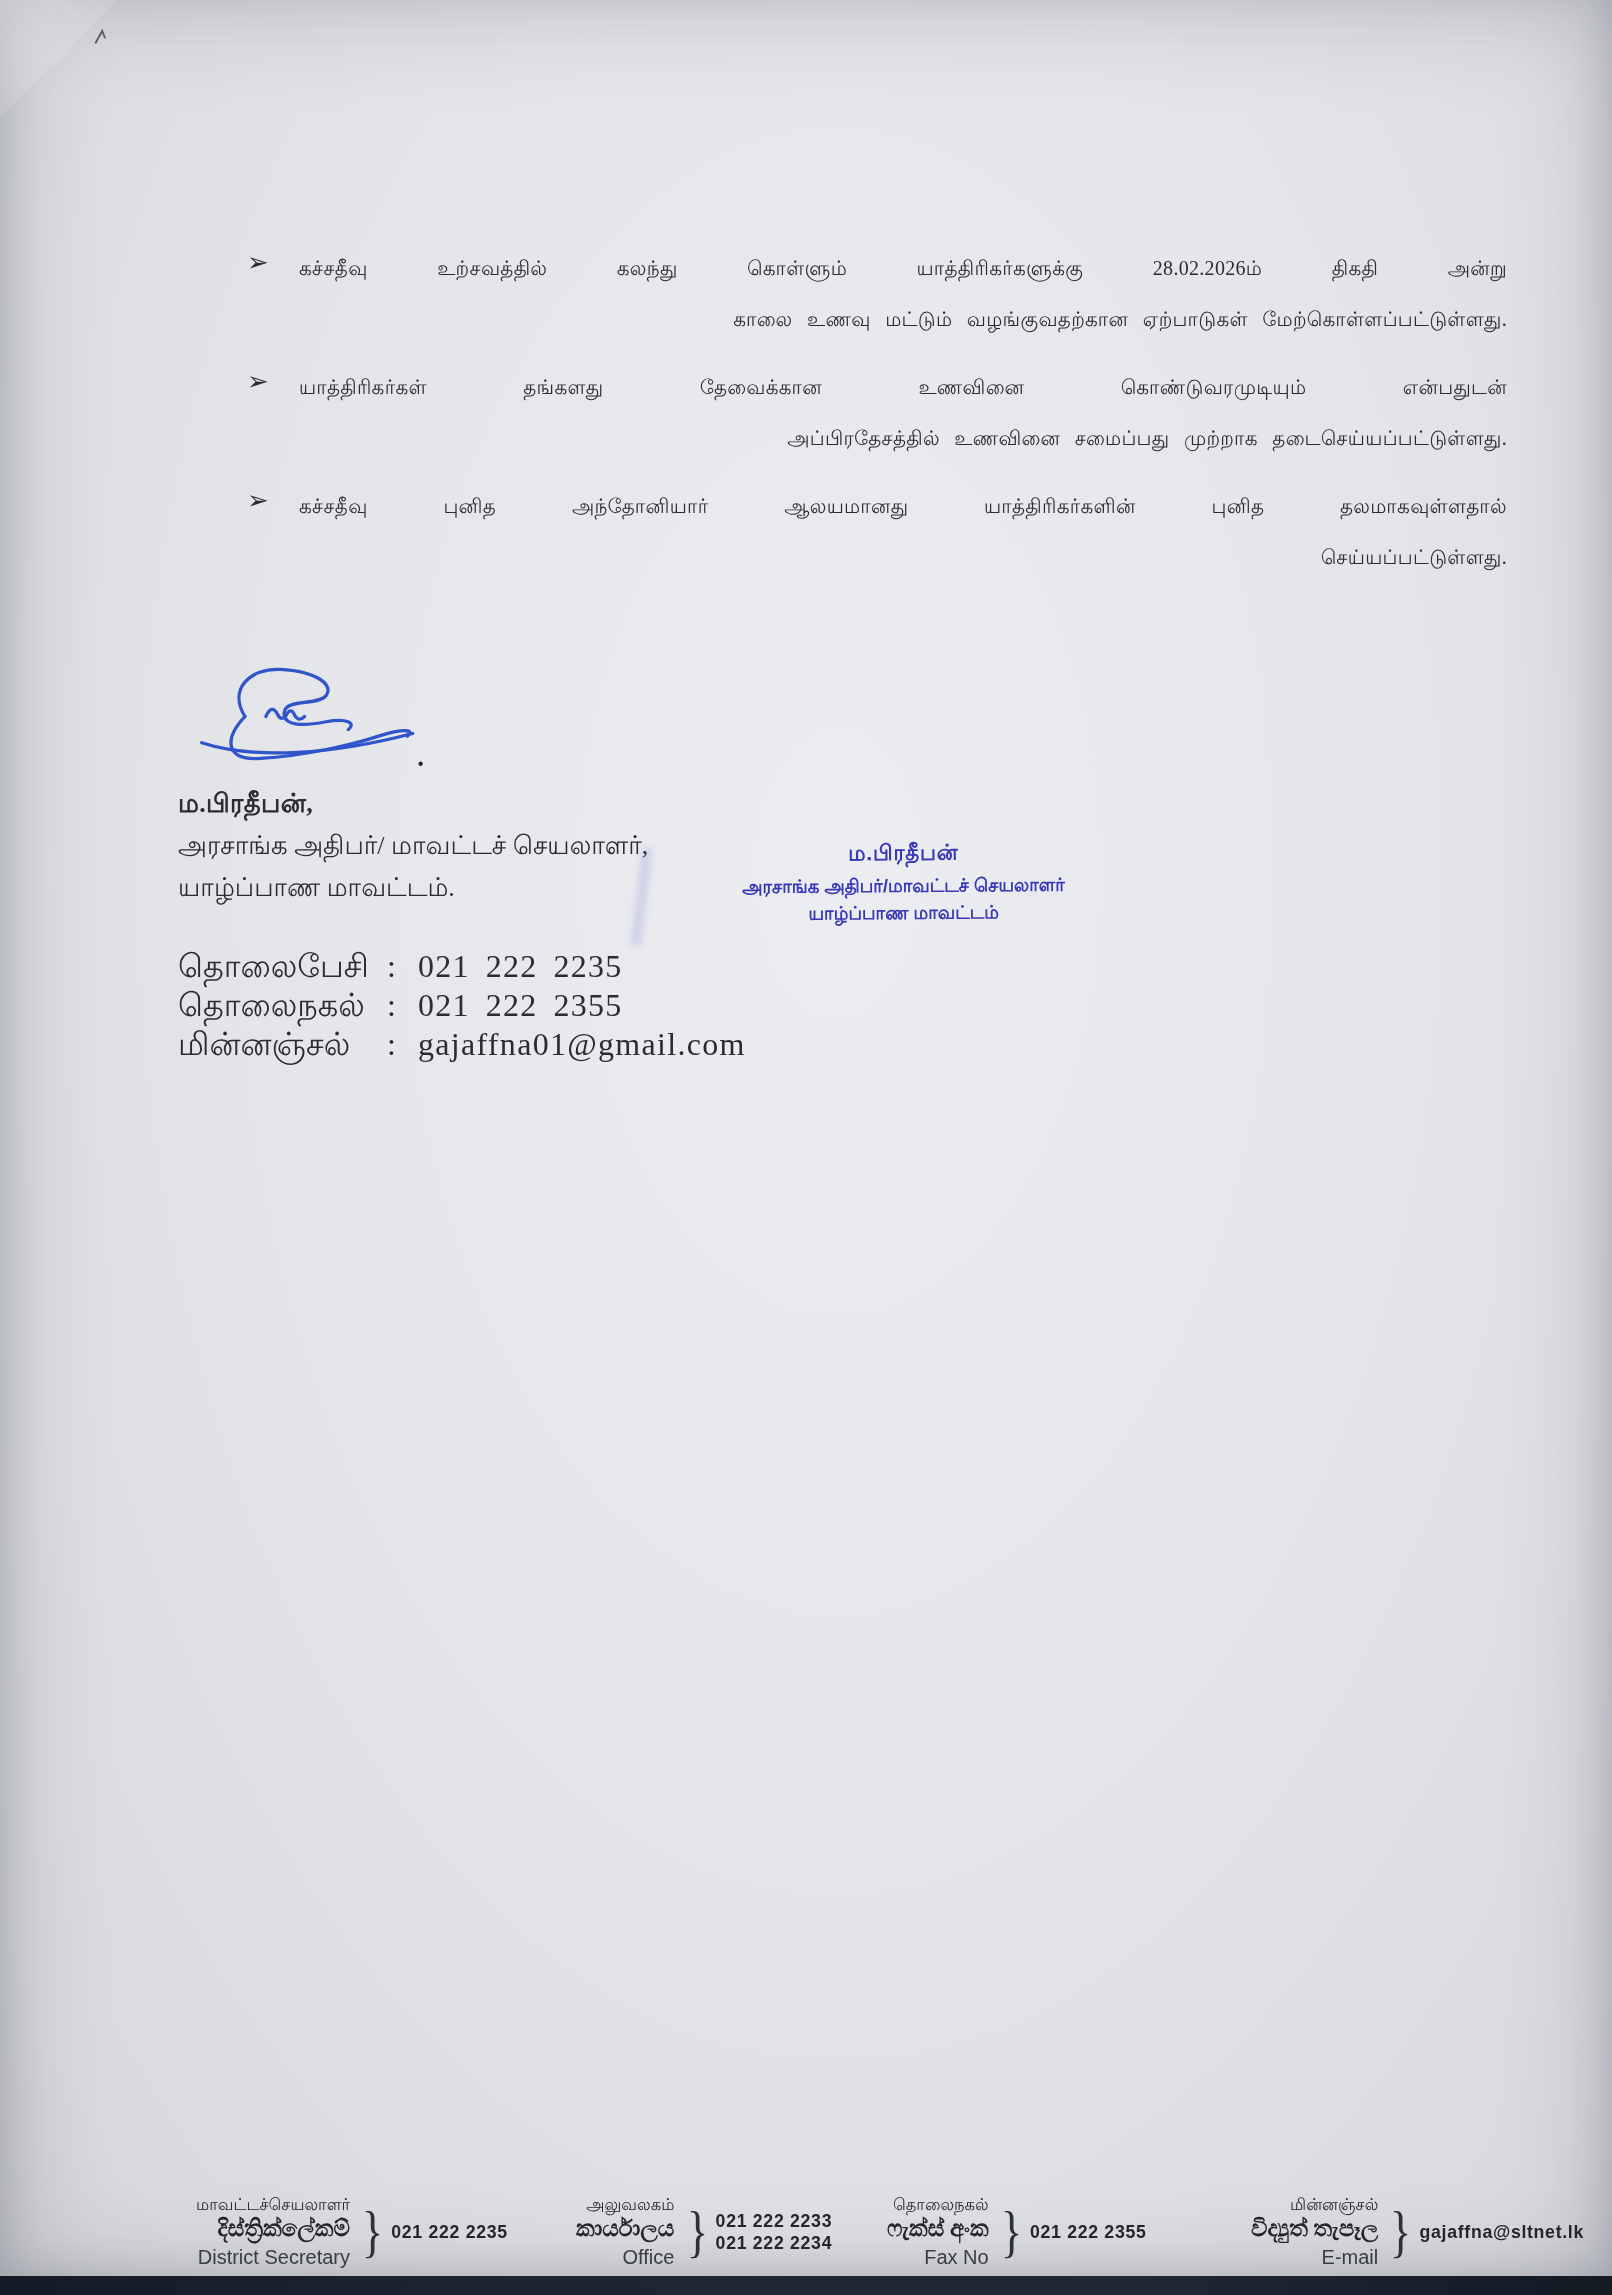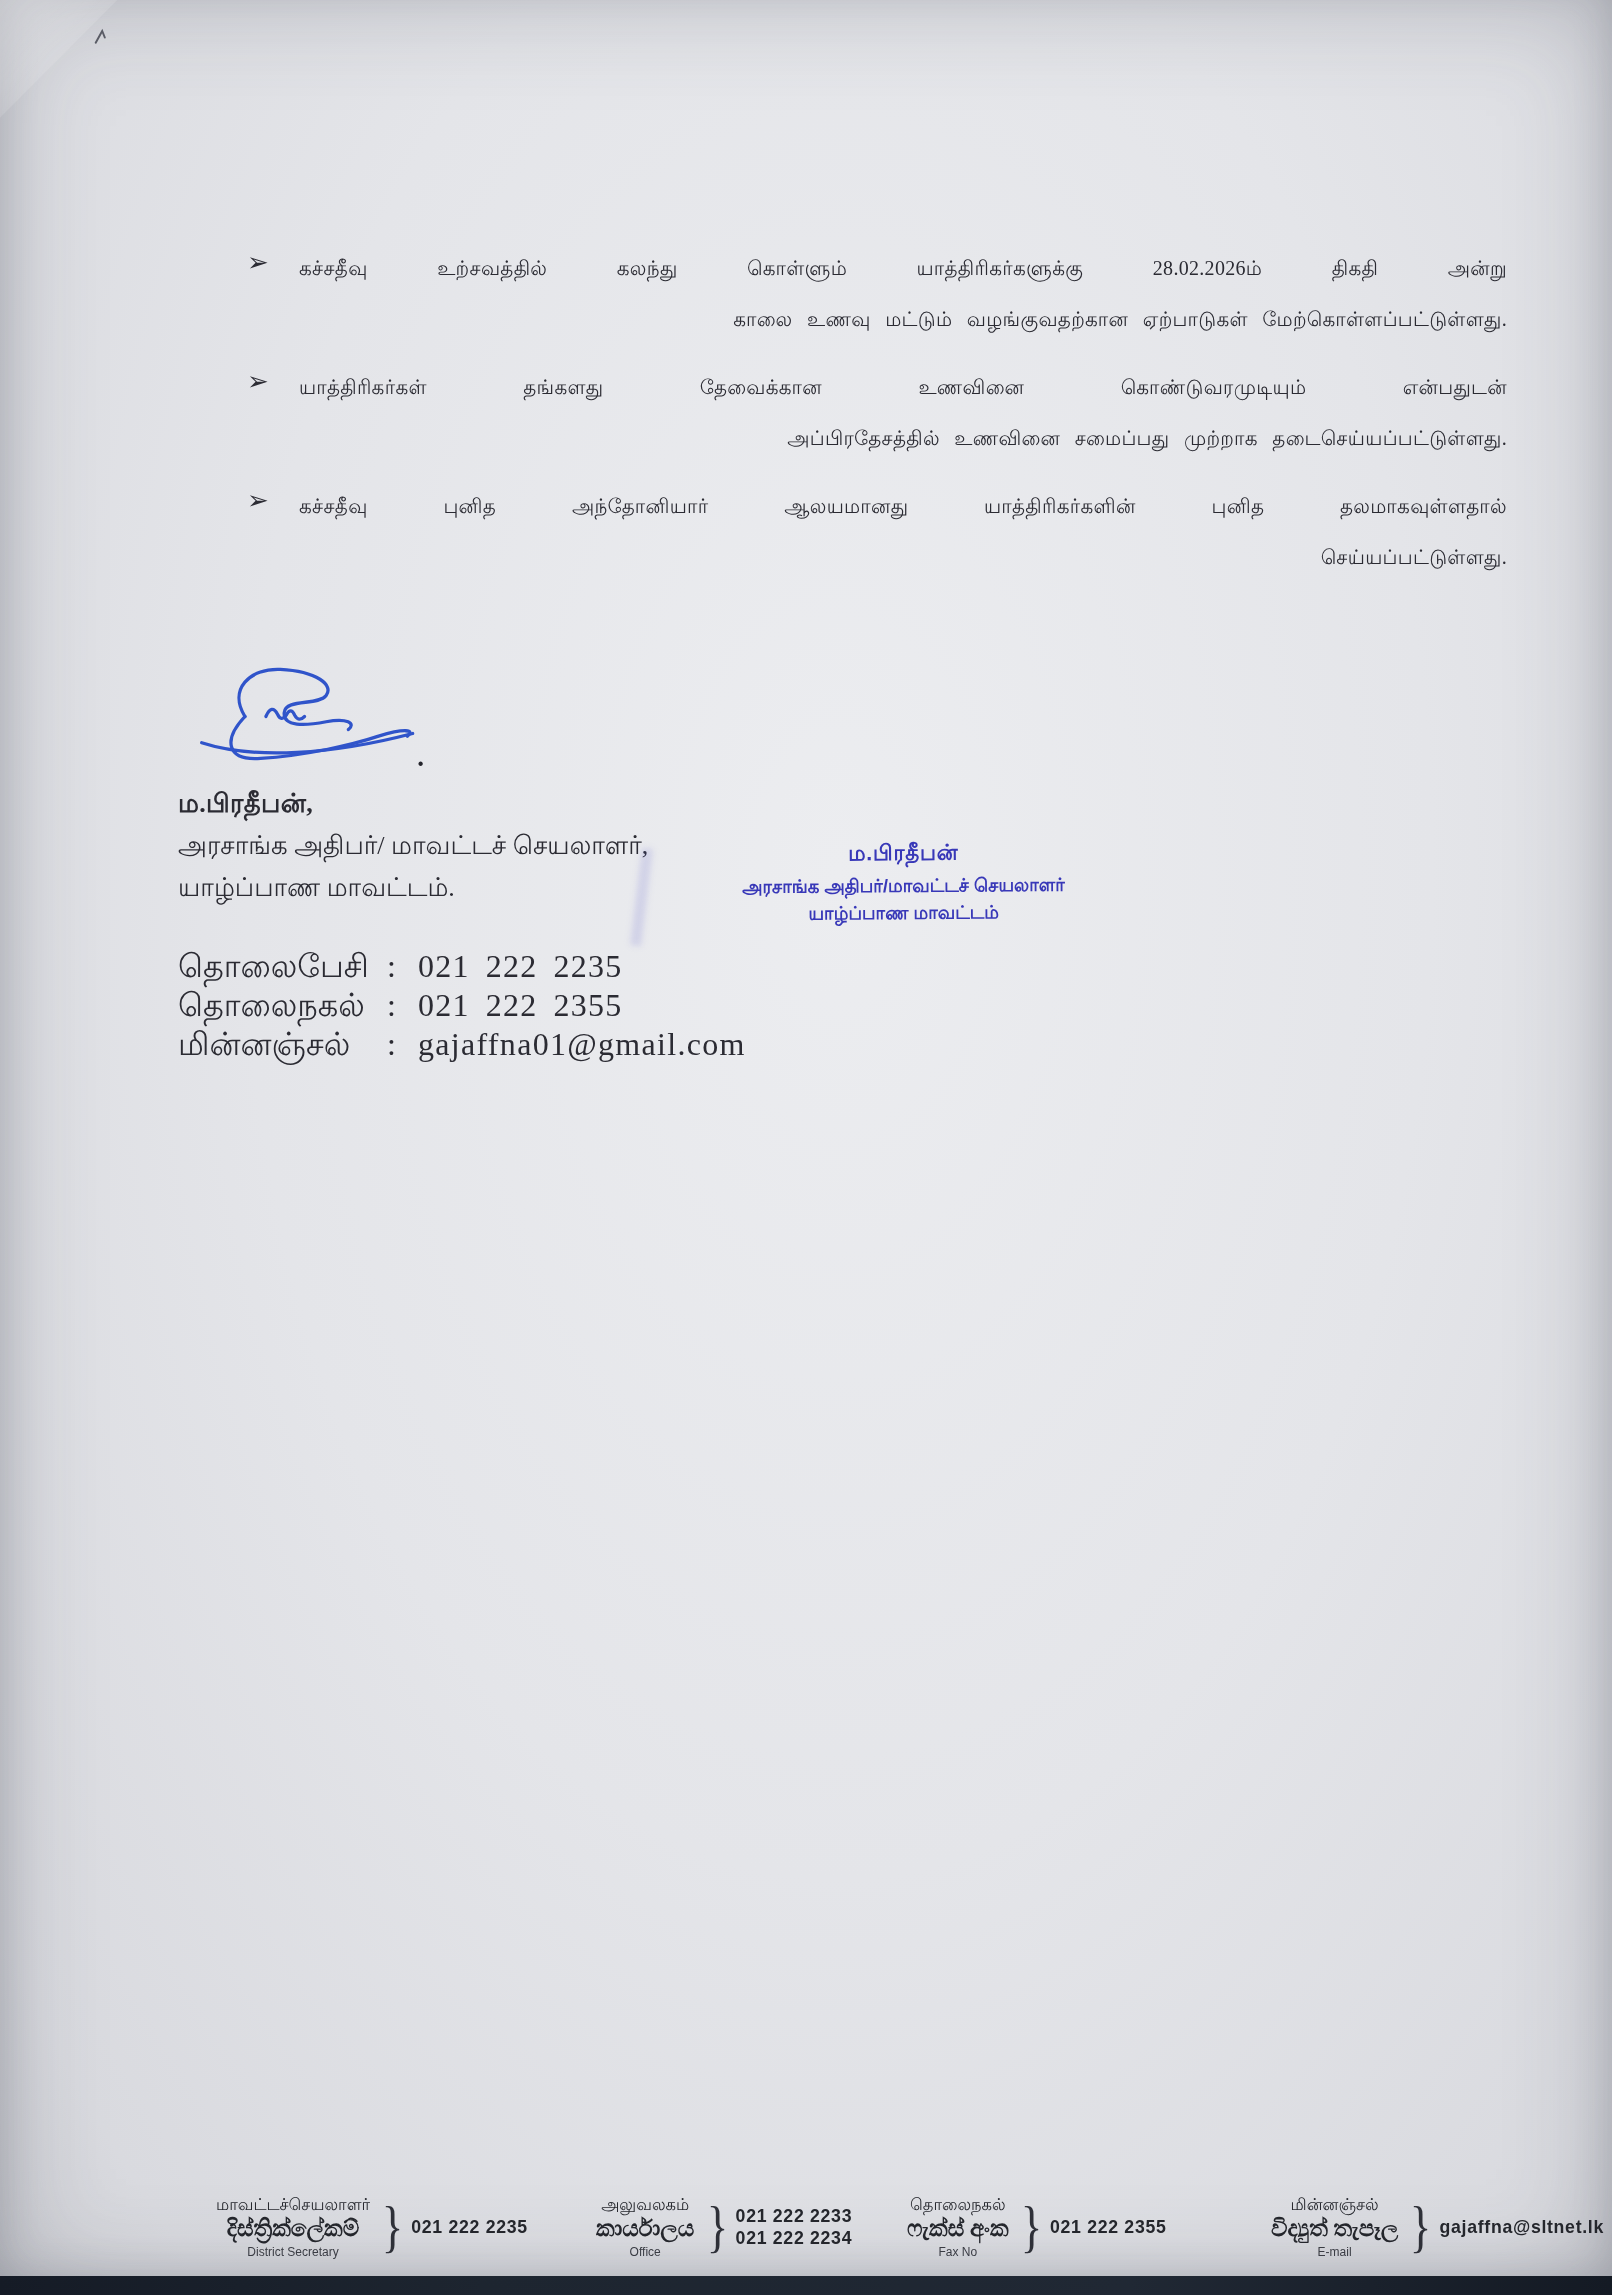--- a/index.html
+++ b/index.html
@@ -50,24 +50,24 @@
   .csep{width:31px;text-align:left;}
   .cval{font-family:"Liberation Serif","DejaVu Serif",serif;letter-spacing:1.3px;word-spacing:6.5px;}
   
   .footer{position:absolute;left:0;top:2192px;width:1612px;height:86px;overflow:hidden;
     font-family:"Liberation Sans","DejaVu Sans",sans-serif;color:#24262c;}
   .fcol{position:absolute;display:flex;align-items:center;}
   .fcol1{left:196px;top:2.6px;}
   .fcol2{left:576px;top:2.6px;}
   .fcol3{left:887px;top:2.6px;}
   .fcol4{left:1251px;top:2.6px;}
-  .flabels{display:flex;flex-direction:column;align-items:center;line-height:1.15;margin-left:20px;}
+  .flabels{display:flex;flex-direction:column;align-items:flex-end;line-height:1.15;}
   .f-ta{font-size:16.4px;}
   .f-si{font-size:23px;font-weight:bold;margin-top:2.6px;font-family:Liberation Serif, serif;}
-  .f-en{font-size:12px;margin-top:3.9px;color:#3a3c44;}
+  .f-en{font-size:20px;margin-top:3.9px;color:#3a3c44;}
   .fbrace{font-size:56px;font-weight:300;color:#2e3038;margin:0 5.2px 0 9.2px;line-height:56px;
     font-family:"Liberation Serif",serif;transform:scaleX(.8);}
   .fvals{display:flex;flex-direction:column;justify-content:center;line-height:1.25;}
   .fval{font-size:17.7px;font-weight:bold;letter-spacing:0.7px;white-space:nowrap;}
   .fval:empty{display:none;}
   .bottom-bar{position:absolute;left:0;top:2276px;width:1612px;height:19.6px;
     background:linear-gradient(90deg,#151b26 0%,#1d2530 30%,#202834 70%,#141a24 100%);}
 </style>
 </head>
 <body>

